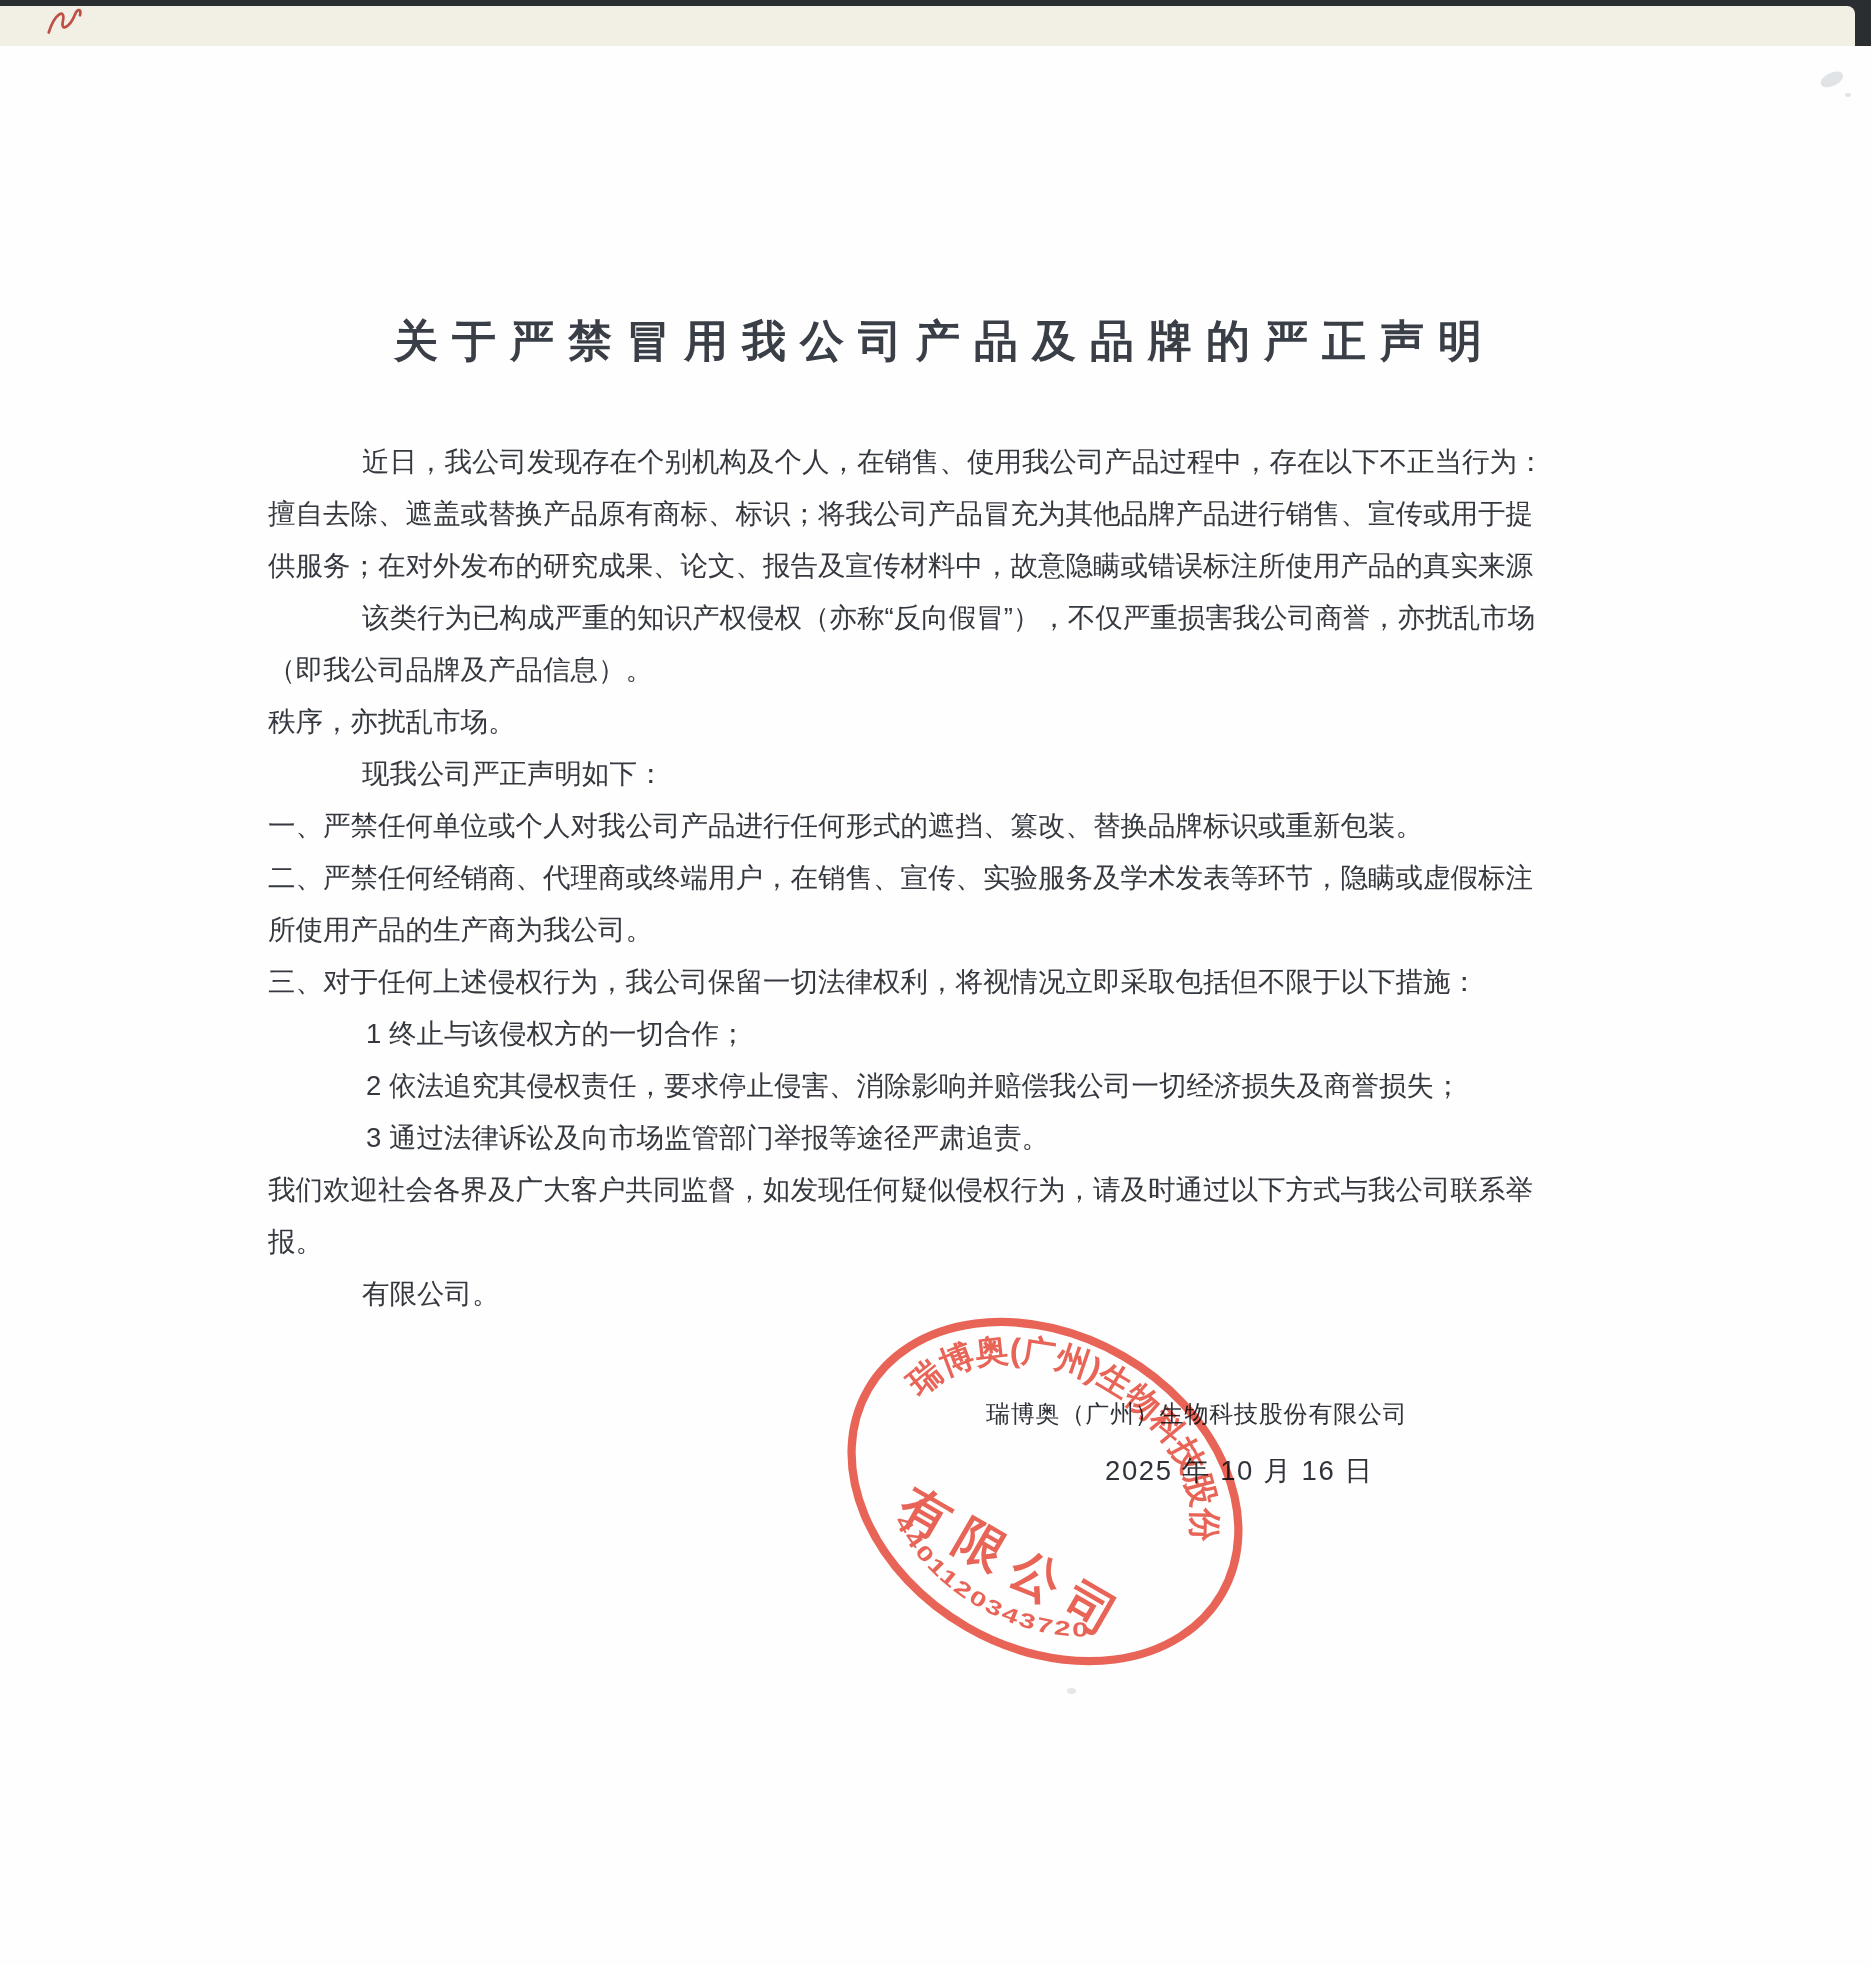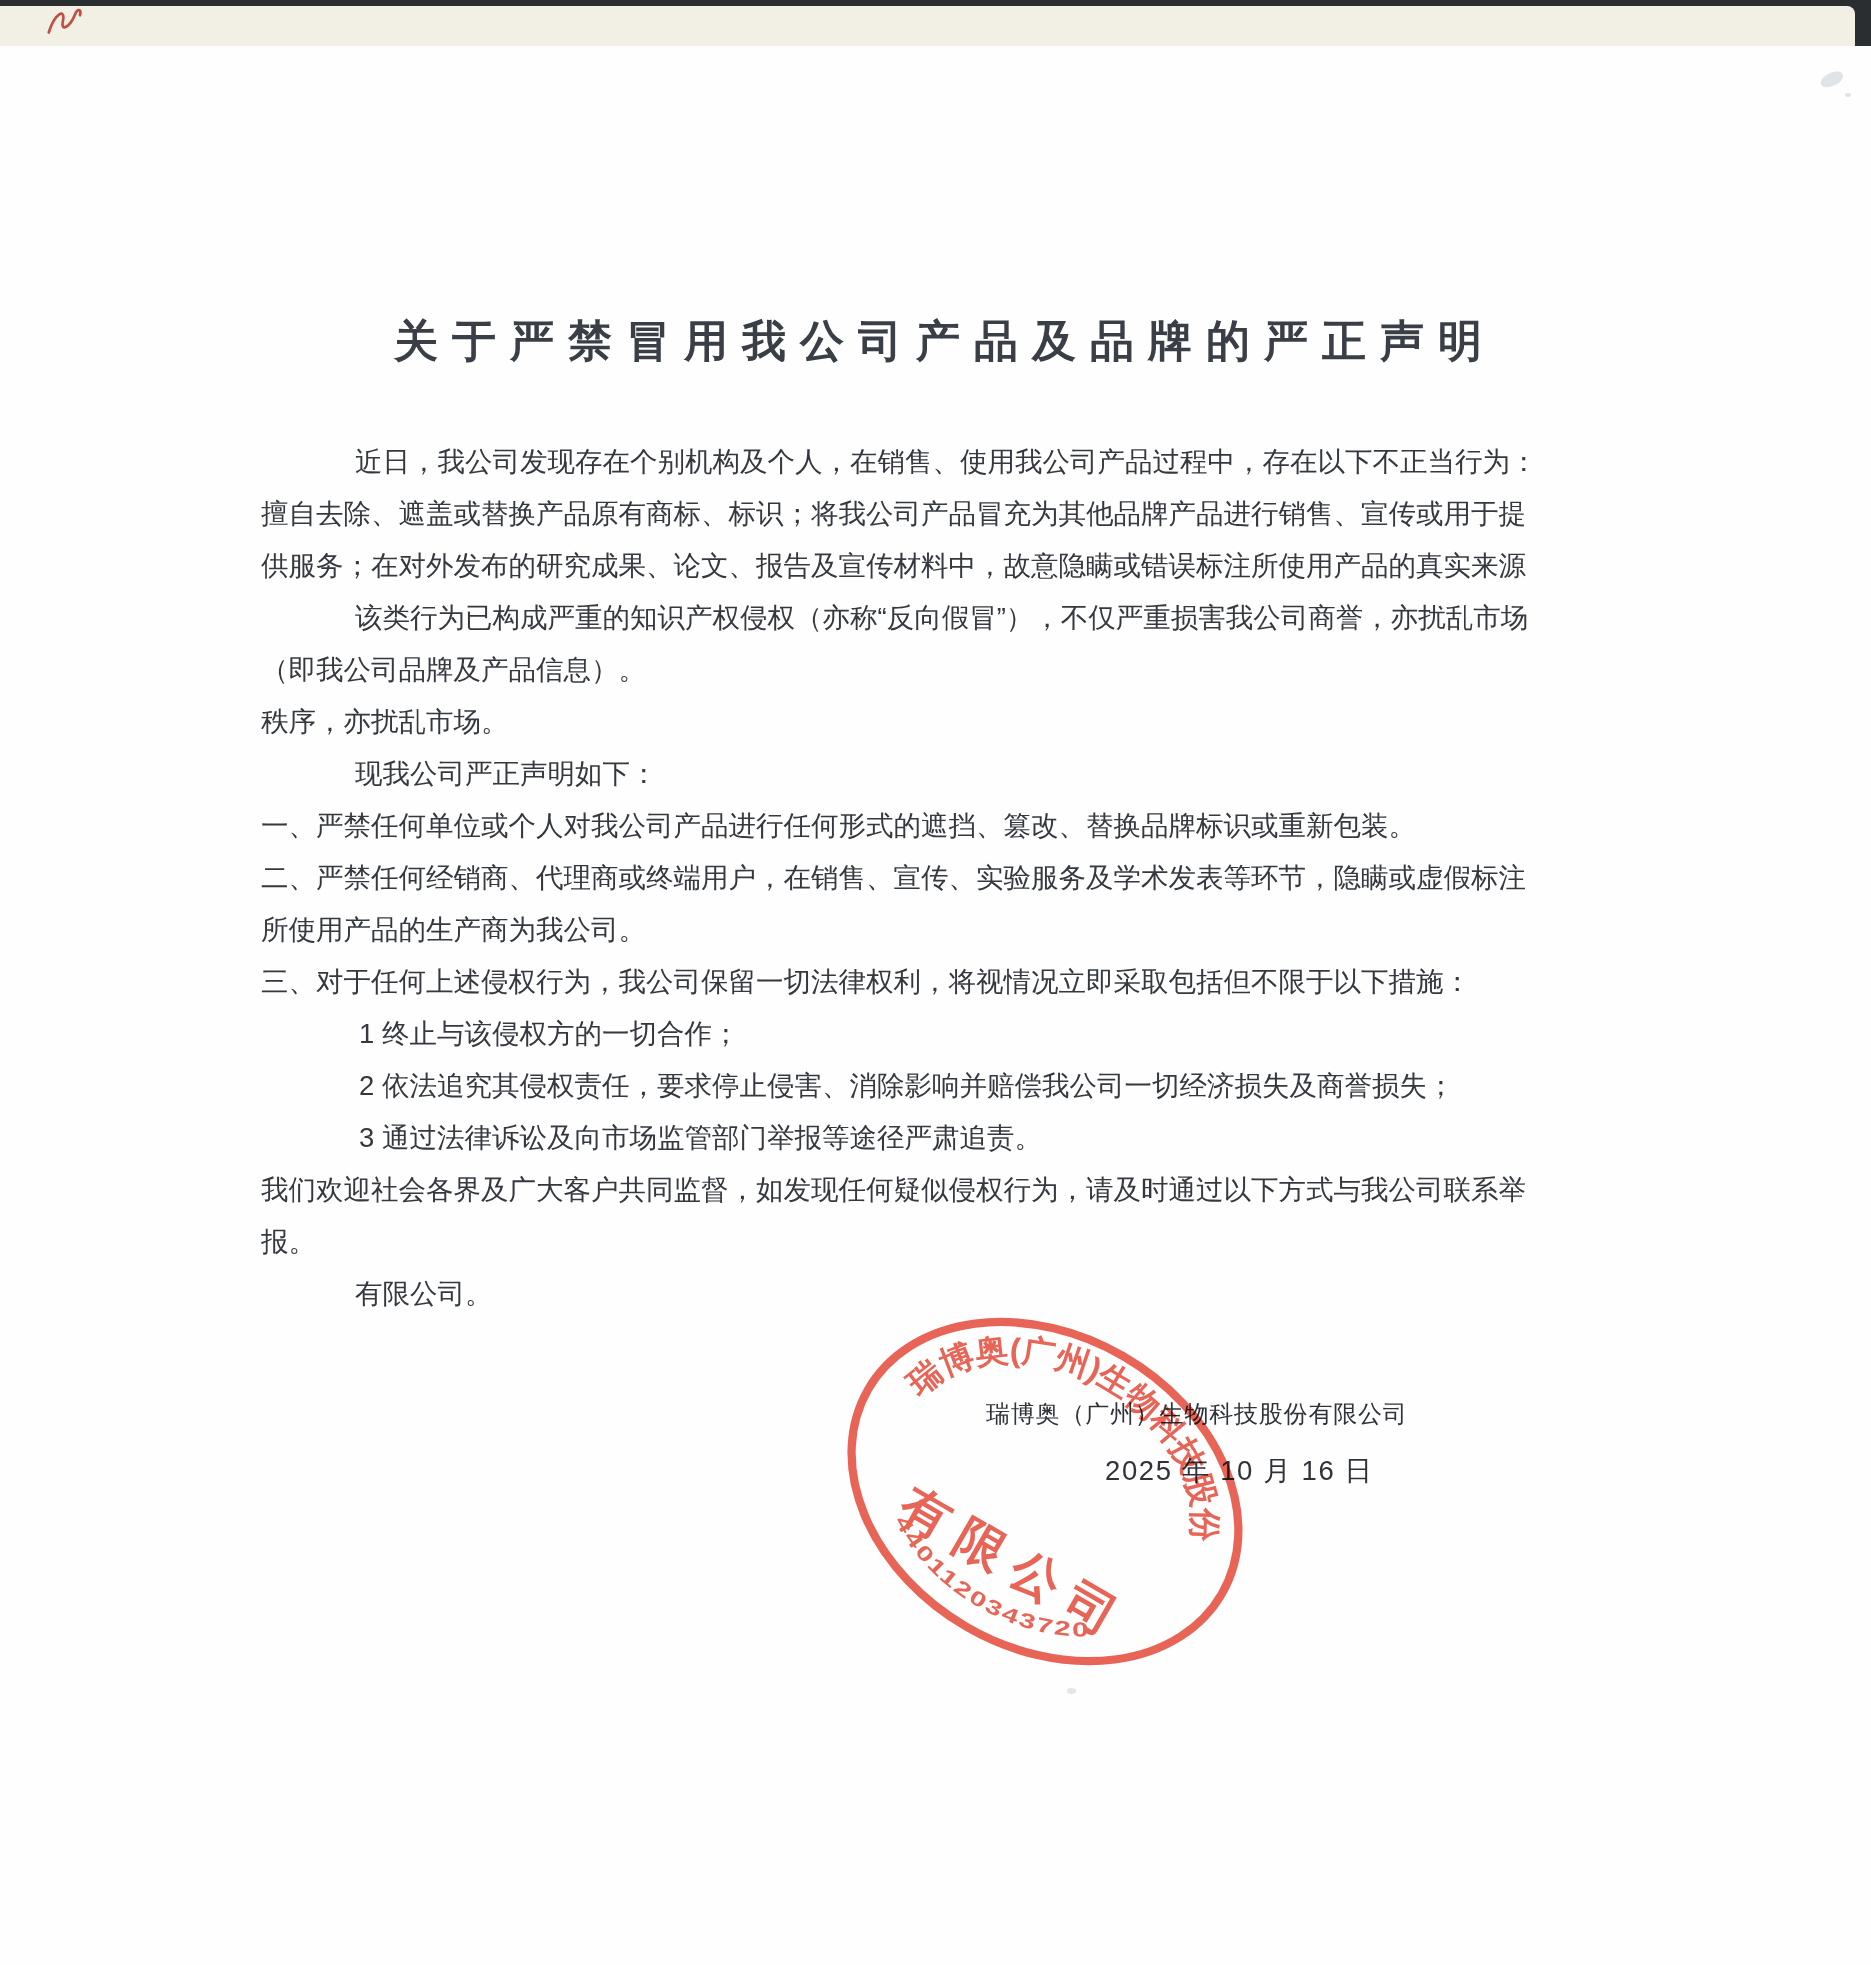--- a/index.html
+++ b/index.html
@@ -19,21 +19,21 @@
   .s2{left:1845px;top:93px;width:5.5px;height:3.9px;}
   .s5{left:1067px;top:1688px;width:8.6px;height:5.5px;opacity:.3;}
 
   
   .doc-title{
     position:absolute;top:312px;left:0;width:1872px;text-align:center;
     font-size:44px;font-weight:700;color:#3a3f47;
     letter-spacing:14px;padding-left:18px;box-sizing:border-box;white-space:nowrap;
   }
   .bodytext{
-    position:absolute;left:261px;top:436px;width:1344px;
+    position:absolute;left:268px;top:436px;width:1344px;
     font-size:27.5px;line-height:52px;color:#35393f;
   }
   .bodytext .line{white-space:nowrap;}
   .bodytext .indent{text-indent:94px;}
   .bodytext .sub{text-indent:98px;}
   .sig-company{
     position:absolute;left:986px;top:1398px;
     font-size:24px;color:#2f3339;letter-spacing:0.8px;white-space:nowrap;
   }
   .sig-date{

